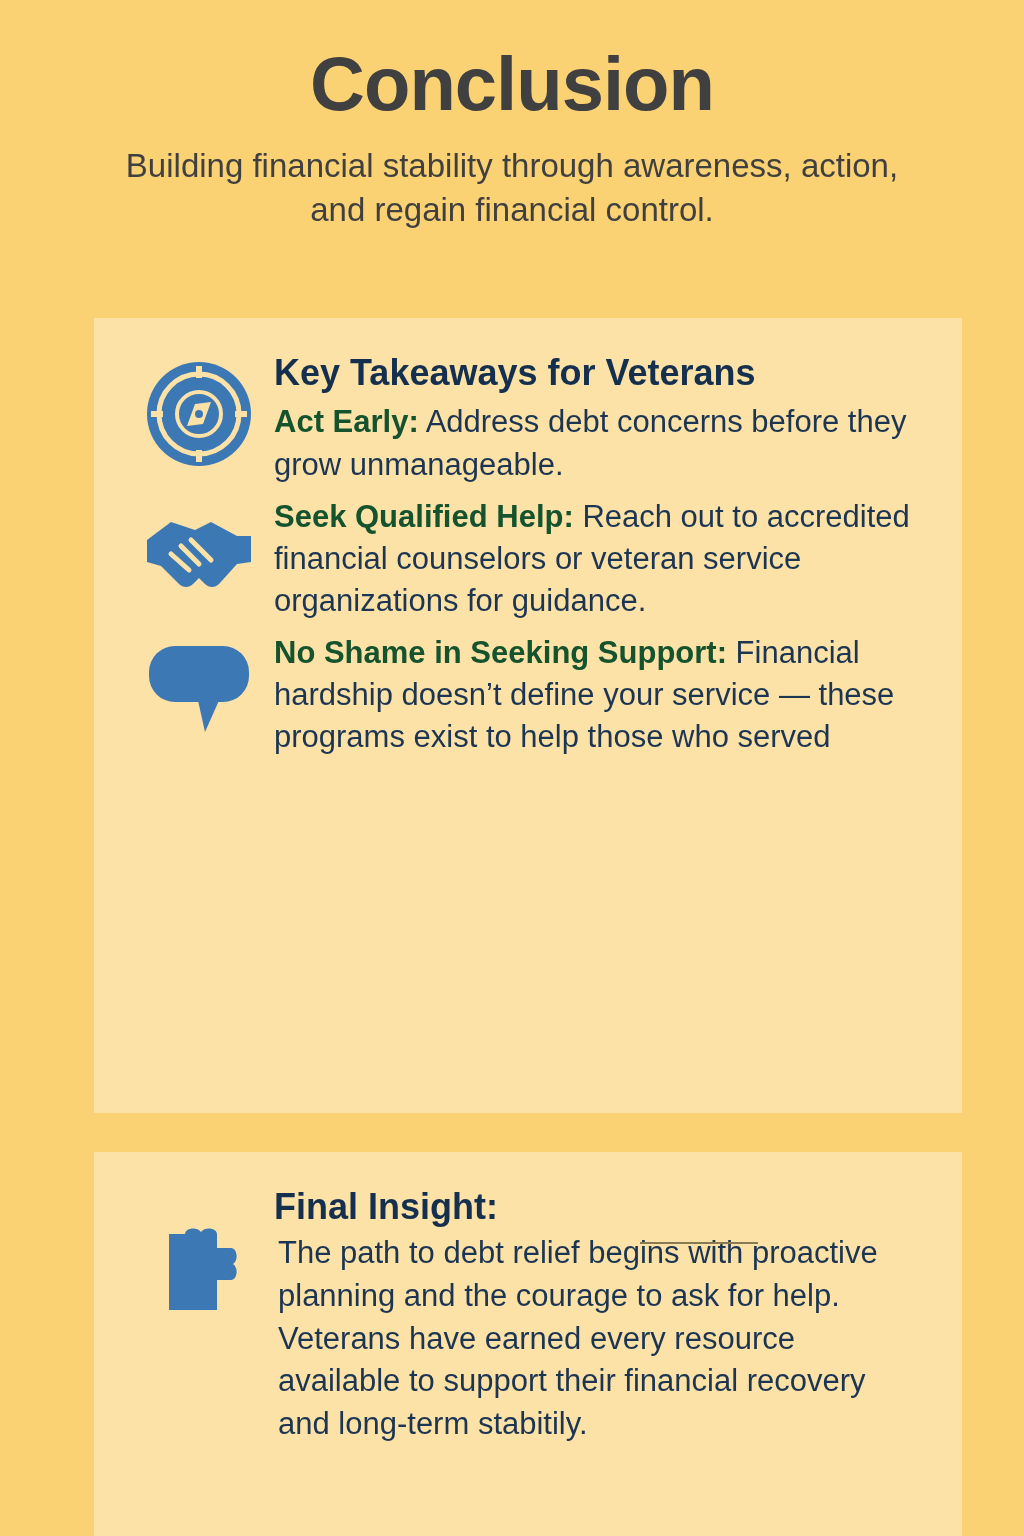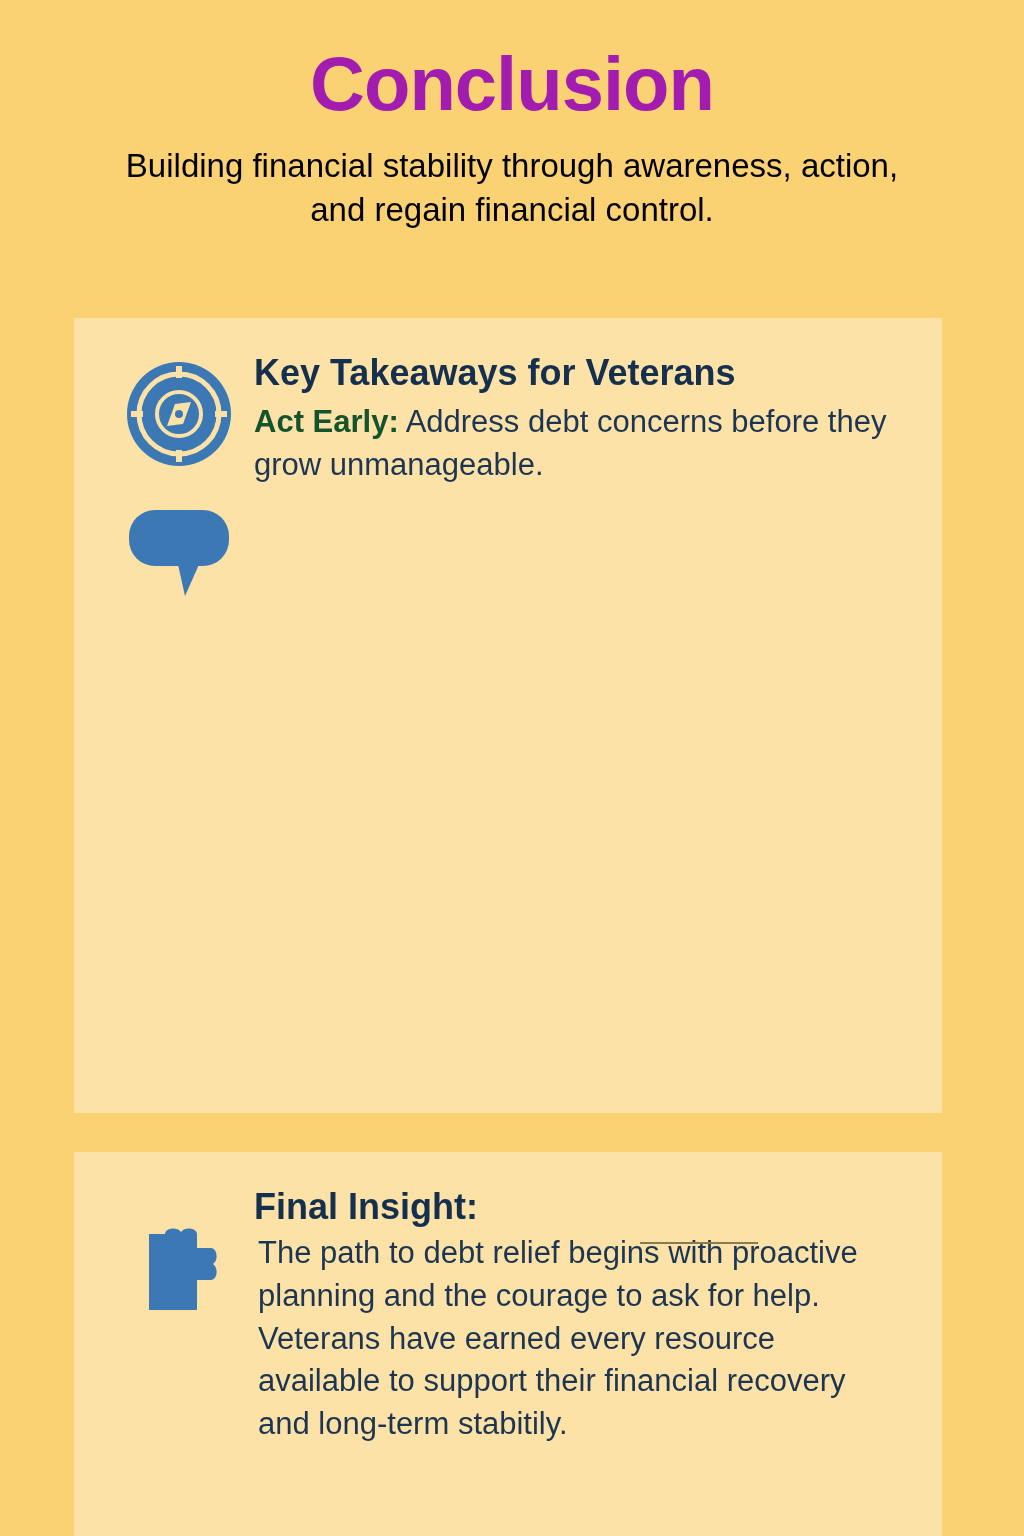--- a/index.html
+++ b/index.html
@@ -22,34 +22,34 @@
   }
   .header {
     padding-top: 46px;
     text-align: center;
   }
   .title {
     font-size: 76px;
     font-weight: bold;
     letter-spacing: -1px;
     line-height: 1.0;
-    color: #a21caf;
+    color: #404040;
     margin: 0;
   }
   .subtitle {
     margin: 22px auto 0 auto;
     width: 830px;
     font-size: 33px;
     line-height: 1.32;
-    color: #000000;
+    color: #404040;
     font-weight: 400;
   }
   .card {
     position: absolute;
-    left: 74px;
+    left: 94px;
     width: 868px;
     background: #fde2a8;
     box-sizing: border-box;
   }
   .card-takeaways {
     top: 318px;
     height: 795px;
     padding: 34px 30px 20px 30px;
   }
   .card-final {
@@ -140,27 +140,43 @@
           <rect x="92" y="53" width="12" height="6" fill="#fde2a8"></rect>
         </svg>
       </div>
       <div class="text-col">
         <h2 class="section-head">Key Takeaways for Veterans</h2>
         <p class="body-text"><span class="lead">Act Early:</span><span> Address debt concerns before they grow unmanageable.</span></p>
       </div>
     </div>
 
 
+    <div class="row">
+      <div class="icon-col">
+        <svg width="116" height="100" viewBox="0 0 116 100" aria-hidden="true">
+          <path d="M6 38 L30 20 L54 28 L70 20 L96 34 L110 34 L110 60 L96 62 L78 82 C74 86 68 86 64 82 L58 76 L52 82 C48 86 42 86 38 82 L20 64 L6 60 Z" class="icon-blue"></path>
+          <path d="M30 52 L48 68" stroke="#fde2a8" stroke-width="5" stroke-linecap="round" fill="none"></path>
+          <path d="M40 44 L58 62" stroke="#fde2a8" stroke-width="5" stroke-linecap="round" fill="none"></path>
+          <path d="M50 38 L70 58" stroke="#fde2a8" stroke-width="5" stroke-linecap="round" fill="none"></path>
+        </svg>
+      </div>
+      <div class="text-col">
+        <p class="body-text"><span class="lead">Seek Qualified Help:</span><span> Reach out to accredited financial counselors or veteran service organizations for guidance.</span></p>
+      </div>
+    </div>
 
     <div class="row">
       <div class="icon-col">
         <svg width="112" height="100" viewBox="0 0 112 100" aria-hidden="true">
           <rect x="6" y="8" width="100" height="56" rx="26" class="icon-blue"></rect>
           <path d="M54 58 L78 58 L62 94 Z" class="icon-blue"></path>
         </svg>
+      </div>
+      <div class="text-col">
+        <p class="body-text"><span class="lead">No Shame in Seeking Support:</span><span> Financial hardship doesn’t define your service — these programs exist to help those who served</span></p>
       </div>
     </div>
 
   </div>
 
   <div class="card card-final">
     <div class="row final-row">
       <div class="icon-col">
         <svg width="104" height="104" viewBox="0 0 104 104" aria-hidden="true">
           <path d="M38 8 C38 2 50 0 54 6 C58 0 70 2 70 8 L70 22 L84 22 C90 22 92 34 86 38 C92 42 90 54 84 54 L70 54 L70 70 C70 76 58 78 54 72 C50 78 38 76 38 70 L38 54 L22 54 L22 8 Z" class="icon-blue"></path>

